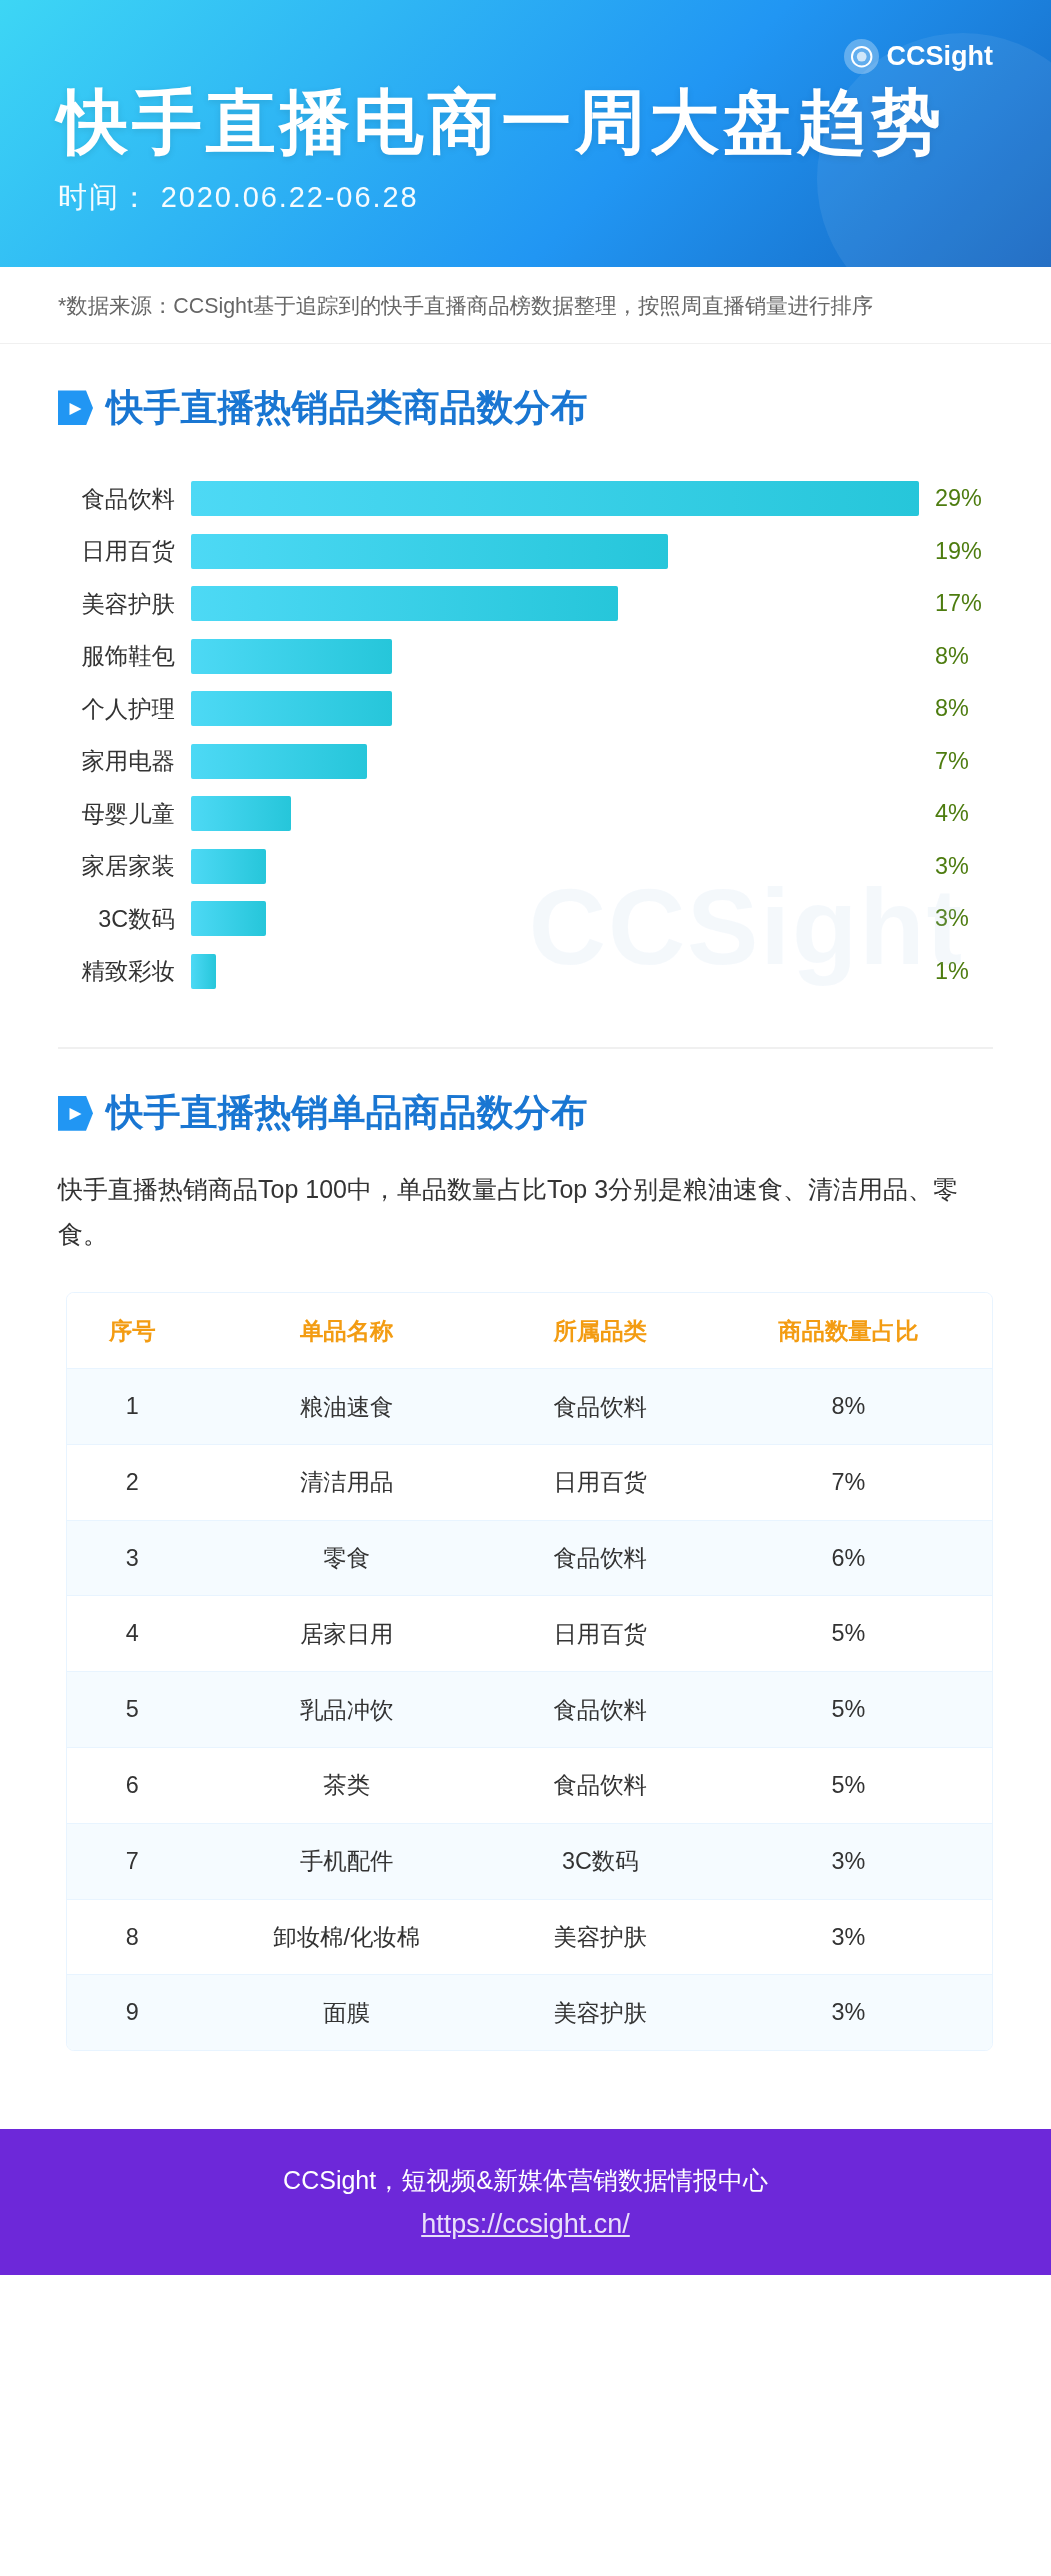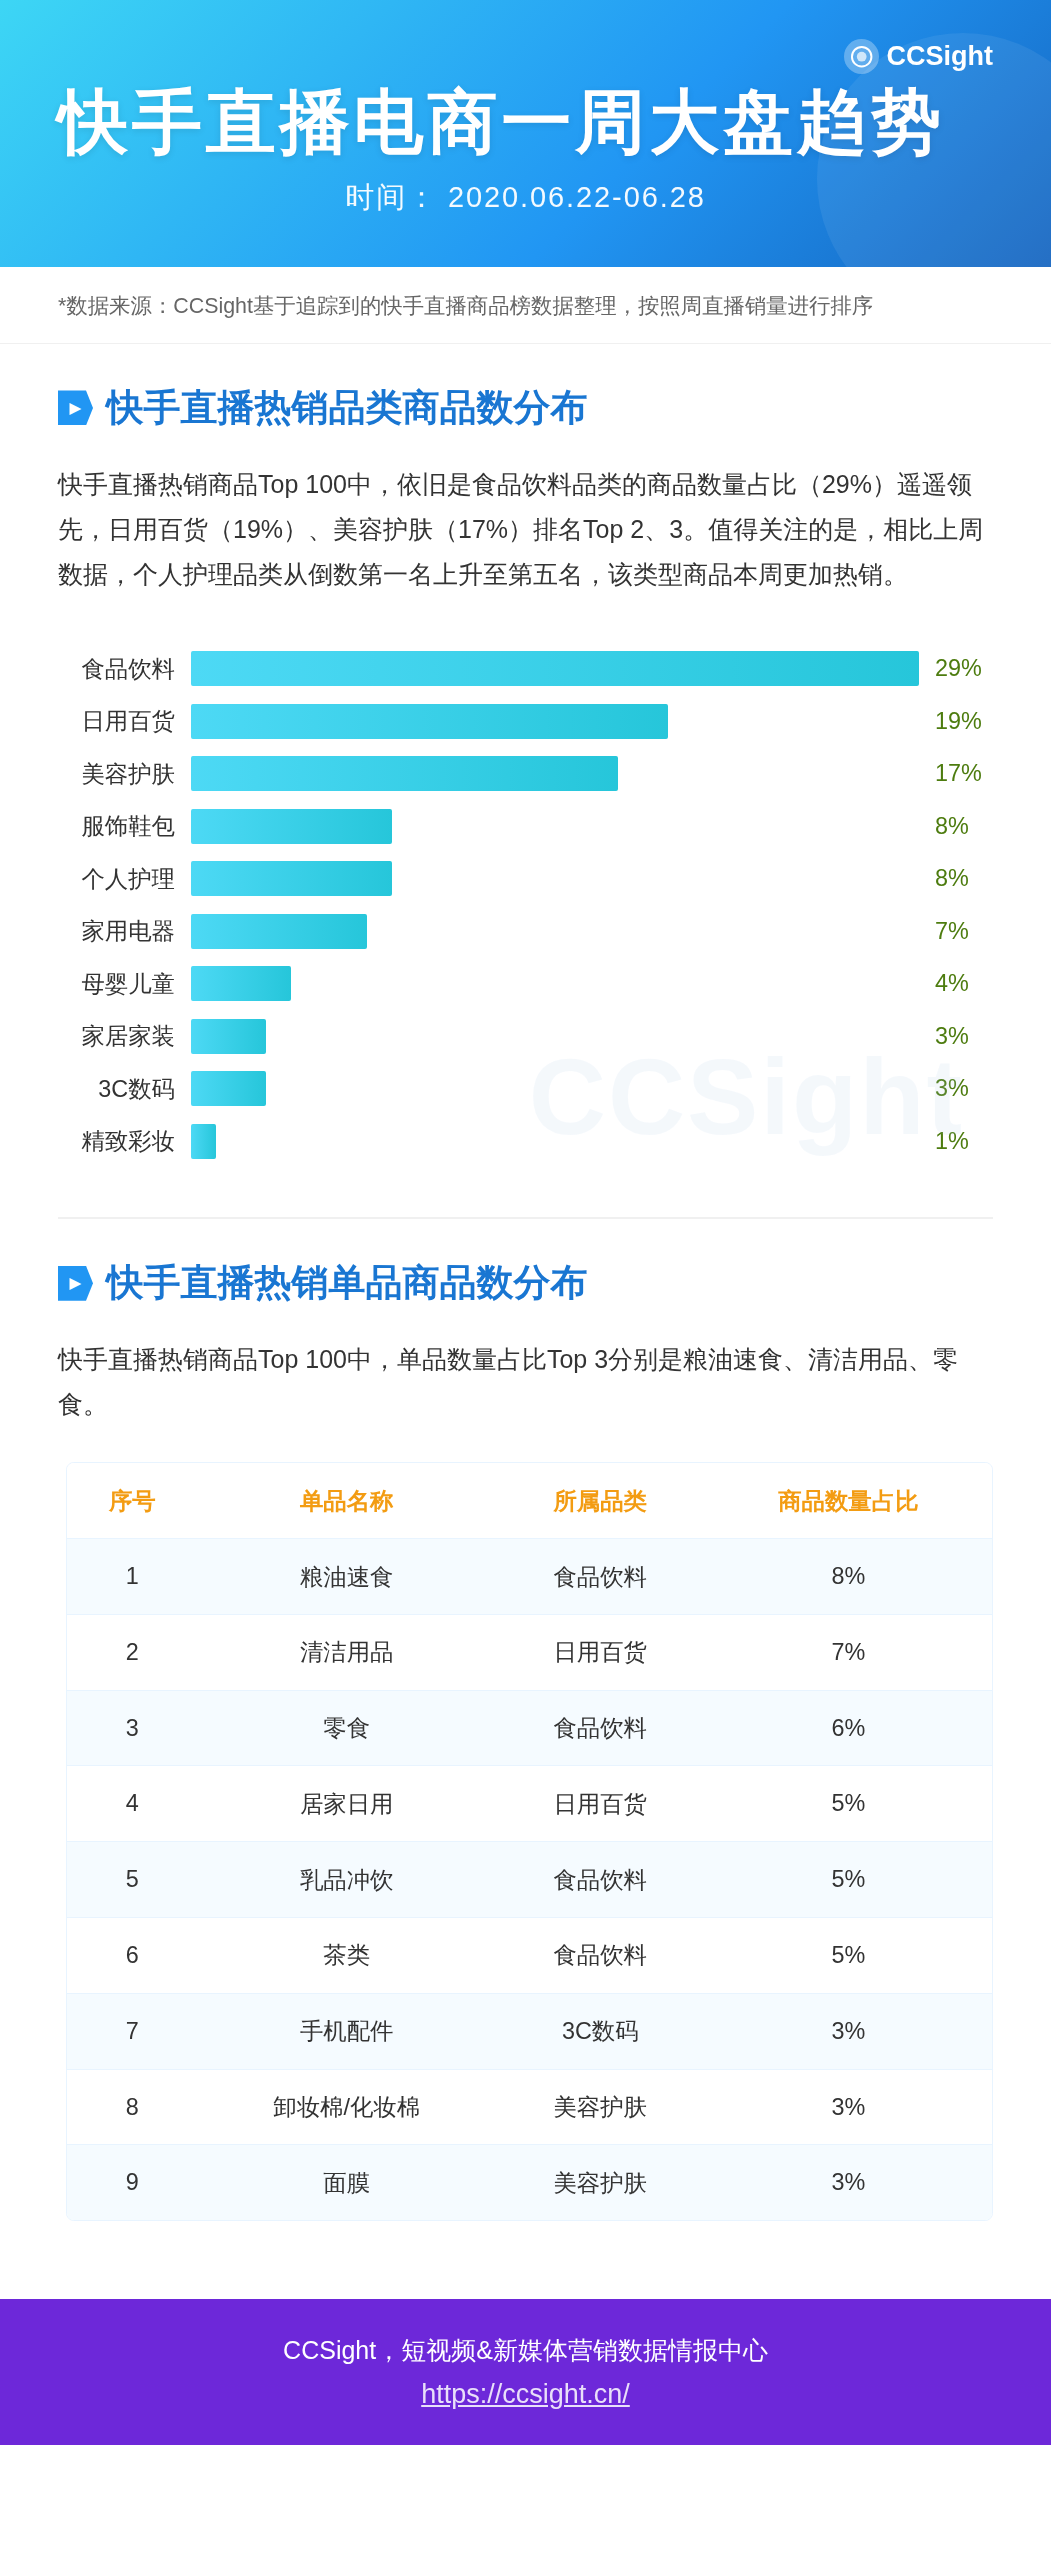--- a/index.html
+++ b/index.html
@@ -60,21 +60,21 @@
       font-weight: 900;
       text-align: left;
       line-height: 1.1;
       letter-spacing: 3.9px;
       margin-bottom: 17.5px;
       text-shadow: 0 1.9px 7.8px rgba(0,0,0,0.1);
     }
     .subtitle {
       color: rgba(255,255,255,0.95);
       font-size: 29px;
-      text-align: center;
+      text-align: left;
       font-weight: 400;
       letter-spacing: 1.9px;
     }
     
     .source-note {
       padding: 23.4px 58px;
       font-size: 21.4px;
       color: #666;
       border-bottom: 1px solid #f0f0f0;
     }
@@ -247,21 +247,20 @@
     </div>
   </div>
 
   <div class="source-note">*数据来源：CCSight基于追踪到的快手直播商品榜数据整理，按照周直播销量进行排序</div>
 
   <div class="section">
     <div class="section-title">
       <div class="section-title-icon">▶</div>
       <div class="section-title-text">快手直播热销品类商品数分布</div>
     </div>
-    <div class="section-desc">快手直播热销商品Top 100中，依旧是食品饮料品类的商品数量占比（29%）遥遥领先，日用百货（19%）、美容护肤（17%）排名Top 2、3。值得关注的是，相比上周数据，个人护理品类从倒数第一名上升至第五名，该类型商品本周更加热销。</div>
 
     <div class="chart-container">
       <div class="watermark" style="bottom:19.5px; right:29px; transform:rotate(0deg); opacity:0.13; font-size:107px; color:#b0cce8; position:absolute;">CCSight</div>
       <div class="bar-chart" id="bar-chart">
           <div class="bar-row">
             <div class="bar-label">食品饮料</div>
             <div class="bar-track">
               <div class="bar-fill" style="width: 100%;"></div>
             </div>
             <div class="bar-pct">29%</div>

